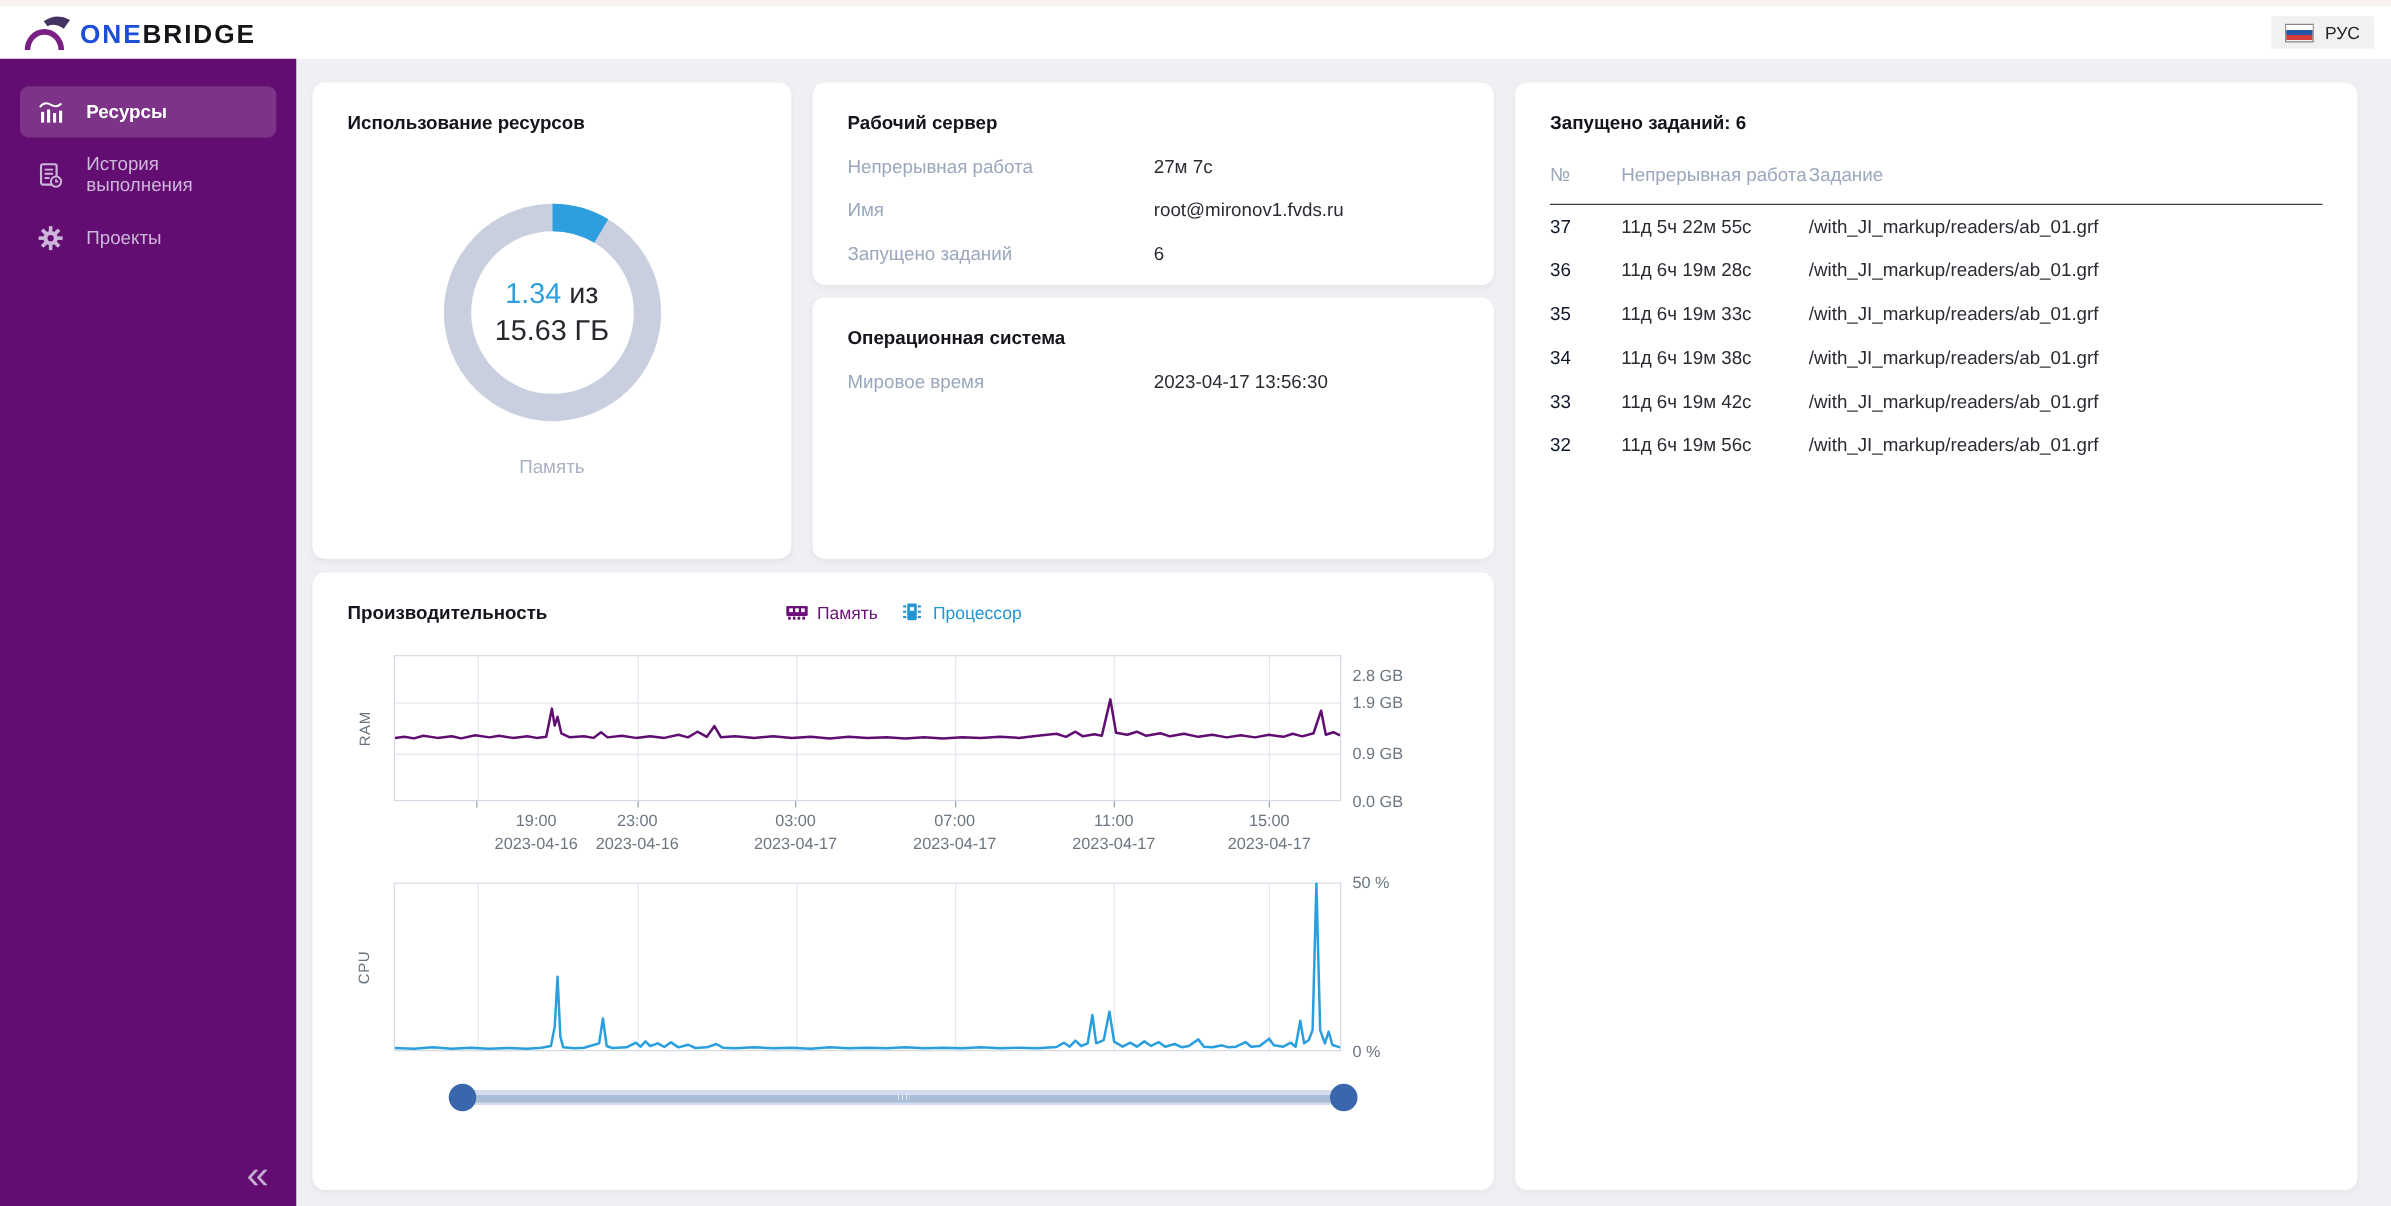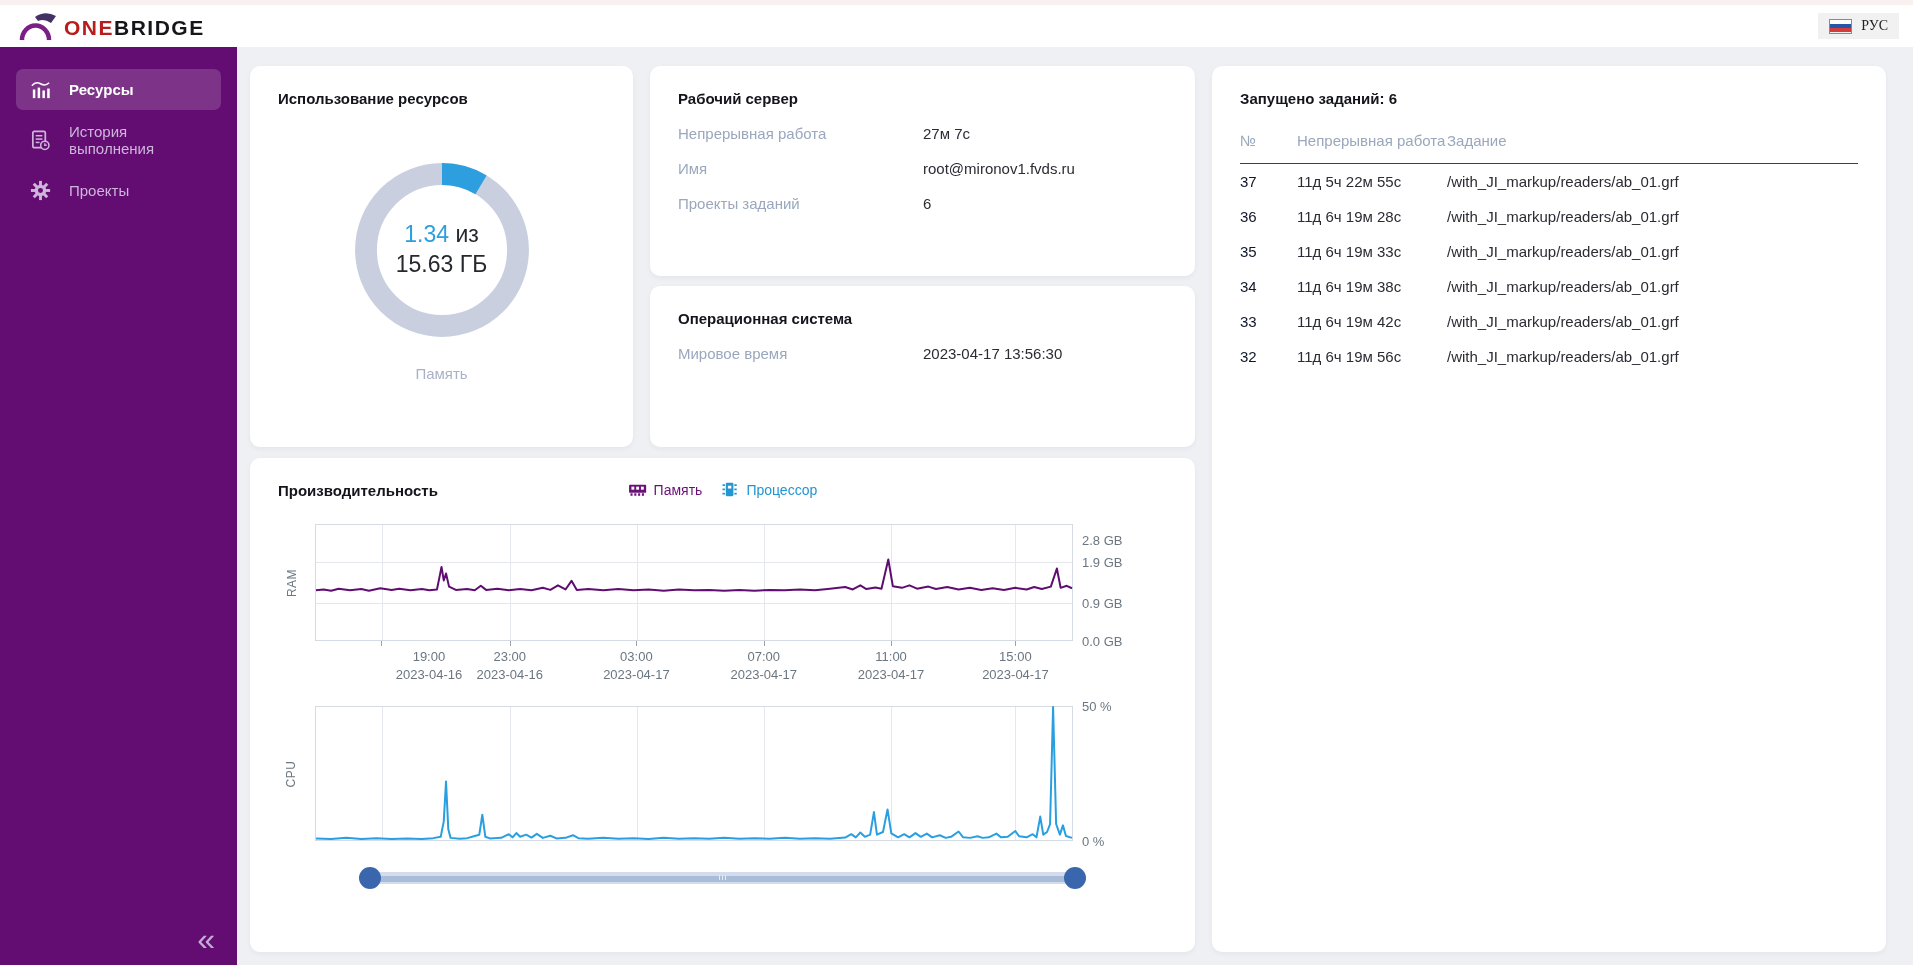--- a/index.html
+++ b/index.html
@@ -9,26 +9,26 @@
     background:#eef0f4; color:#2b2c33; font-size:15px; overflow:hidden;
   }
   
   .topstrip { height:5px; background:#f8f1ef; }
   .header {
     height:42px; background:#fff; display:flex; align-items:center;
     justify-content:space-between; padding:0 14px 0 18px;
   }
   .logo { display:flex; align-items:center; gap:4px; }
   .logo-text { font-size:21px; font-weight:bold; letter-spacing:1.5px; margin-top:4px; }
-  .logo-one { color:#b91c1c; }
+  .logo-one { color:#1d4ed8; }
   .logo-bridge { color:#15151a; }
   .lang-btn {
     display:flex; align-items:center; gap:9px; background:#f1f1f1;
     padding:5px 11px; cursor:pointer; border:none; font-size:14px; color:#222;
-    font-family:Liberation Serif, serif;
+    font-family:Liberation Sans, sans-serif;
     justify-content:flex-end;
   }
   .flag { width:23px; height:15px; border:1px solid #8a8a8a; display:flex; flex-direction:column; }
   .flag i { flex:1; }
   .flag i:nth-child(1){ background:#fff; }
   .flag i:nth-child(2){ background:#2457a5; }
   .flag i:nth-child(3){ background:#d43c3c; }
   
   .app { display:flex; height:918px; }
   .sidebar { width:237px; flex:none; background:#630d72; position:relative; padding-top:18px; }
@@ -44,21 +44,21 @@
   }
   .main {
     flex:1; padding:19px 27px 13px 13px;
     display:grid; grid-template-columns:383px 545px 1fr; grid-template-rows:381px 1fr;
     gap:11px 17px;
     border-radius:29px;
   }
   .card { background:#fff; border-radius:10px; padding:24px 28px; box-shadow:0 2px 5px rgba(30,34,60,.05); }
   .card-title { font-size:15px; font-weight:bold; color:#14151c; }
   .col2 { display:flex; flex-direction:column; gap:10px; }
-  .col2 .card:first-child { height:210px; flex:none; }
+  .col2 .card:first-child { height:162px; flex:none; }
   .col2 .card:last-child { flex:1; }
   
   .info-row { display:flex; margin-top:18px; font-size:15px; }
   .info-label { width:245px; color:#9aa7bd; flex:none; }
   .info-value { color:#2b2c33; }
   
   .card-resources { position:relative; }
   .donut-wrap { display:flex; flex-direction:column; align-items:center; margin-top:48px;justify-content:flex-end; }
   .donut-box { position:relative; width:190px; height:190px; }
   .donut-box svg { width:190px; height:190px; }
@@ -199,21 +199,21 @@
         <div class="card-title">Рабочий сервер</div>
         <div class="info-row">
           <span class="info-label">Непрерывная работа</span>
           <span class="info-value">27м 7с</span>
         </div>
         <div class="info-row">
           <span class="info-label">Имя</span>
           <span class="info-value">root@mironov1.fvds.ru</span>
         </div>
         <div class="info-row">
-          <span class="info-label">Проекты заданий</span>
+          <span class="info-label">Запущено заданий</span>
           <span class="info-value">6</span>
         </div>
       </section>
       <section class="card">
         <div class="card-title">Операционная система</div>
         <div class="info-row">
           <span class="info-label">Мировое время</span>
           <span class="info-value">2023-04-17 13:56:30</span>
         </div>
       </section>

